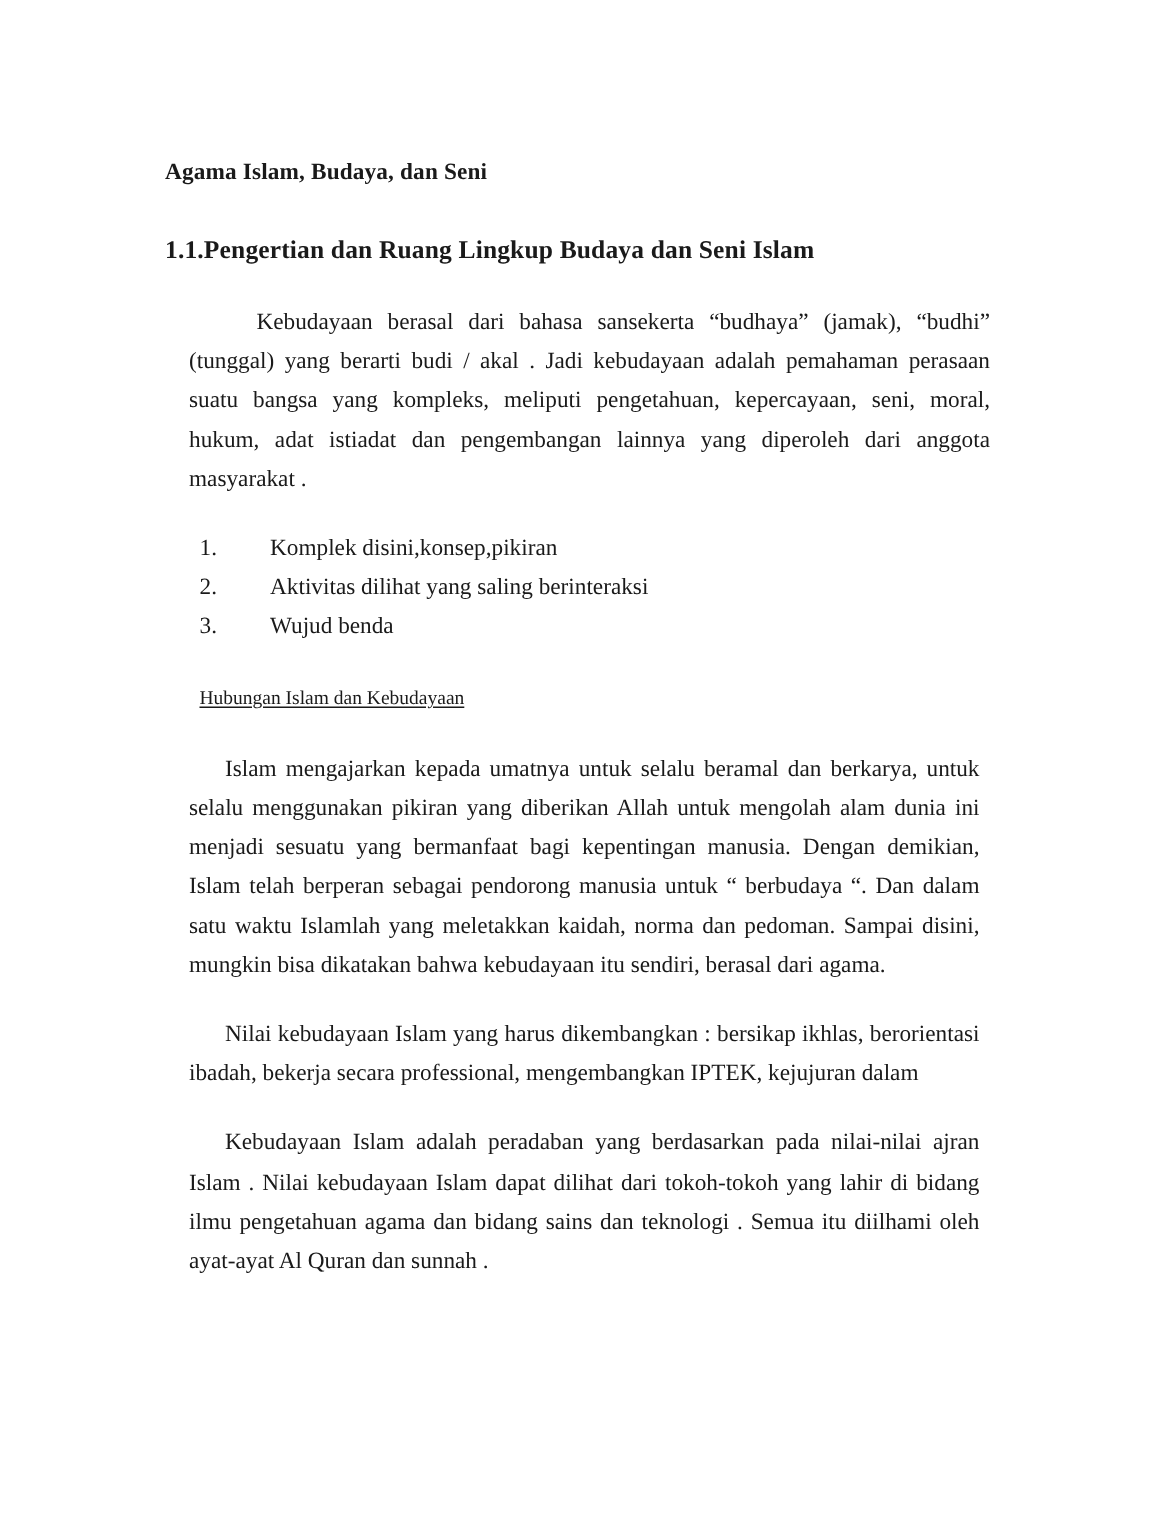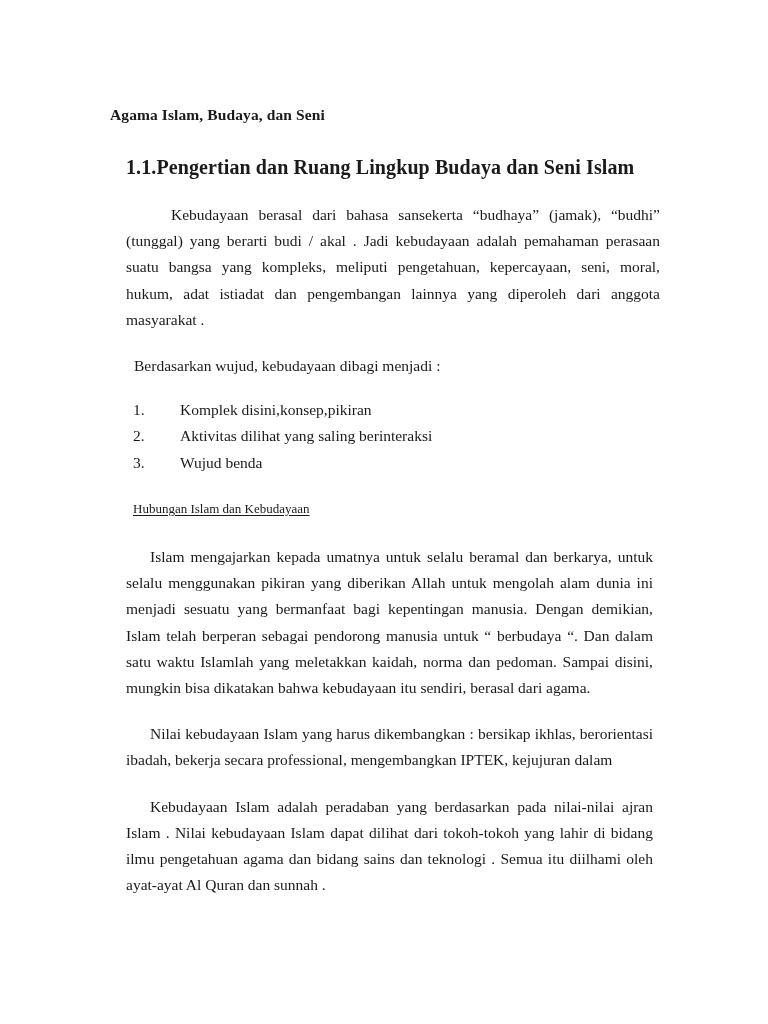--- a/index.html
+++ b/index.html
@@ -26,24 +26,24 @@
     width: 550px;
   }
   h1.doc-title {
     font-size: 15.5px;
     font-weight: bold;
     line-height: 22px;
     margin: 0 0 30px 0;
     letter-spacing: 0.1px;
   }
   h2.section-heading {
-    font-size: 20px;
+    font-size: 17px;
     font-weight: bold;
     line-height: 22px;
-    margin: 0 0 24px 16px;
+    margin: 0 0 24px 0;
     letter-spacing: 0.1px;
   }
   p.para {
     font-size: 15.5px;
     line-height: 26.2px;
     margin: 0 0 20px 16px;
     text-align: justify;
     text-justify: inter-word;
     text-indent: 45px;
     -webkit-hyphens: none;
@@ -101,21 +101,20 @@
 
 <div class="page">
   <div class="doc-body">
 
     <h1 class="doc-title">Agama Islam, Budaya, dan Seni</h1>
 
     <h2 class="section-heading">1.1.Pengertian dan Ruang Lingkup Budaya dan Seni Islam</h2>
 
     <p class="para">Kebudayaan berasal dari bahasa sansekerta “budhaya” (jamak), “budhi” (tunggal) yang berarti budi / akal . Jadi kebudayaan adalah pemahaman perasaan suatu bangsa yang kompleks, meliputi pengetahuan, kepercayaan, seni, moral, hukum, adat istiadat dan pengembangan lainnya yang diperoleh dari anggota masyarakat .</p>
 
-    <p class="lead-line sub-indent">Berdasarkan wujud, kebudayaan dibagi menjadi :</p>
 
     <ol class="wujud-list">
       <li>
         <span class="num">1.</span>
         <span>Komplek disini,konsep,pikiran</span>
       </li>
       <li>
         <span class="num">2.</span>
         <span>Aktivitas dilihat yang saling berinteraksi</span>
       </li>

